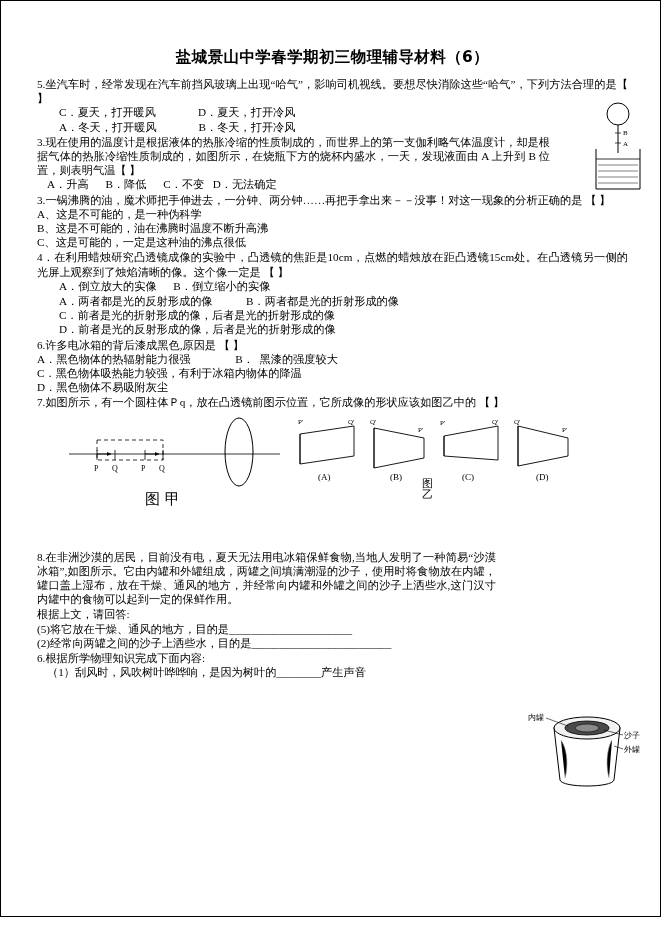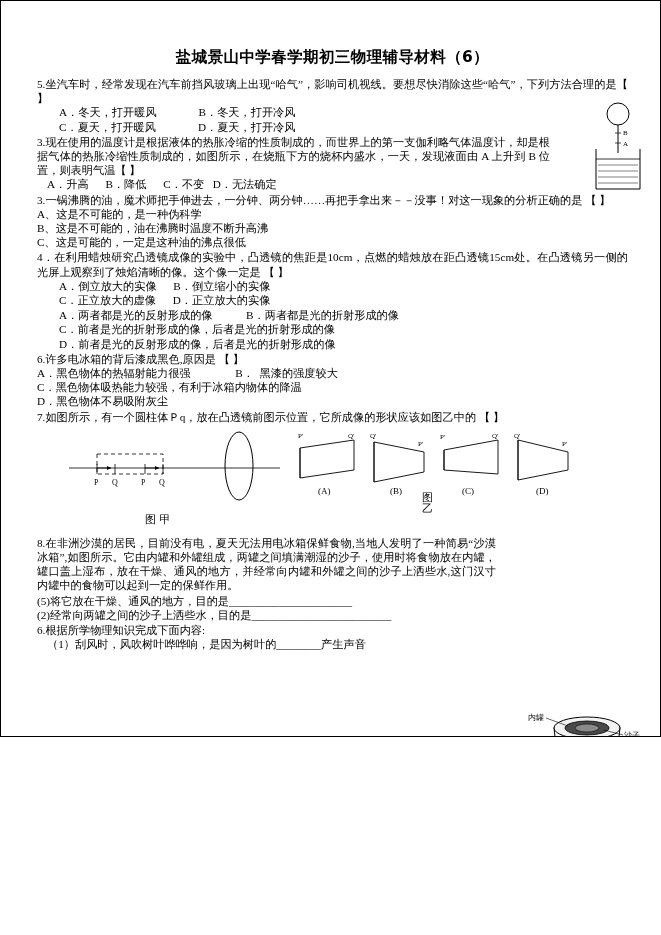--- a/index.html
+++ b/index.html
@@ -4,21 +4,21 @@
 <style>
   html,body{margin:0;padding:0;}
   body{
     width:661px;height:935px;
     background:#ffffff;
     font-family:"Liberation Serif", serif;
     color:#000;
   }
   .page{
     position:relative;
-    width:661px;height:737px;
+    width:661px;height:917px;
     box-sizing:border-box;
     border:1px solid #000;
     padding:0;
     overflow:hidden;
   }
   .inner{
     position:absolute;
     left:36px; top:46px; right:34px;
     width:591px;
   }
@@ -60,57 +60,56 @@
     height:86px;
     margin-top:4px;
   }
   .fig-lens{
     position:absolute;left:30px;top:0;width:215px;height:74px;
   }
   .fig-abcd{
     position:absolute;left:255px;top:2px;width:300px;height:70px;
   }
   .cap-jia{
-    position:absolute;left:108px;top:84px;font-size:11px;font-family:"DejaVu Sans",sans-serif;
+    position:absolute;left:108px;top:76px;font-size:15px;font-family:"DejaVu Sans",sans-serif;
   }
   .cap-yi{
     position:absolute;left:385px;top:64px;font-size:11px;font-family:"DejaVu Sans",sans-serif;
   }
 </style>
 </head>
 <body>
 
 <div class="page">
 
   <div class="inner">
 
     <h1 class="title">盐城景山中学春学期初三物理辅导材料（6）</h1>
 
     <div class="q">
       <span class="body">5.坐汽车时，经常发现在汽车前挡风玻璃上出现“哈气”，影响司机视线。要想尽快消除这些“哈气”，下列方法合理的是【        】</span>
+      <div class="opt ind1">C．夏天，打开暖风               D．夏天，打开冷风</div>
       <div class="opt ind1">A．冬天，打开暖风               B．冬天，打开冷风</div>
-      <div class="opt ind1">C．夏天，打开暖风               D．夏天，打开冷风</div>
     </div>
 
     <div class="q" style="padding-right:78px;">
       <span class="body">3.现在使用的温度计是根据液体的热胀冷缩的性质制成的，而世界上的第一支伽利略气体温度计，却是根据气体的热胀冷缩性质制成的，如图所示，在烧瓶下方的烧杯内盛水，一天，发现液面由 A 上升到 B 位置，则表明气温【        】</span>
       <div class="opt ind2">A．升高      B．降低      C．不变   D．无法确定</div>
     </div>
 
     <div class="q">
       <span class="body">3.一锅沸腾的油，魔术师把手伸进去，一分钟、两分钟……再把手拿出来－－没事！对这一现象的分析正确的是                   【        】</span>
       <div class="opt">A、这是不可能的，是一种伪科学</div>
       <div class="opt">B、这是不可能的，油在沸腾时温度不断升高沸</div>
       <div class="opt">C、这是可能的，一定是这种油的沸点很低</div>
     </div>
 
     <div class="q">
       <span class="body">4．在利用蜡烛研究凸透镜成像的实验中，凸透镜的焦距是10cm，点燃的蜡烛放在距凸透镜15cm处。在凸透镜另一侧的光屏上观察到了烛焰清晰的像。这个像一定是      【        】</span>
       <div class="opt ind1">A．倒立放大的实像      B．倒立缩小的实像</div>
-      <div class="opt ind1">C．正立放大的虚像      D．正立放大的实像</div>
     </div>
 
     <div class="q">
       <div class="opt ind1">A．两者都是光的反射形成的像            B．两者都是光的折射形成的像</div>
       <div class="opt ind1">C．前者是光的折射形成的像，后者是光的折射形成的像</div>
       <div class="opt ind1">D．前者是光的反射形成的像，后者是光的折射形成的像</div>
     </div>
 
     <div class="q">
       <span class="body">6.许多电冰箱的背后漆成黑色,原因是       【        】</span>
@@ -174,25 +173,26 @@
         <text x="270" y="16" font-size="7">P'</text>
         <text x="244" y="64" font-size="9" font-family="Liberation Serif, serif">(D)</text>
       </svg>
 
       <div class="cap-jia">图 甲</div>
       <div class="cap-yi" style="line-height:11px;text-align:center;">图<br>乙</div>
     </div>
 
     <div style="height:22px;"></div>
 
-    <div class="q" style="padding-right:132px;">
+    <div class="q" style="padding-right:132px;margin-top:28px;">
       <span class="body">8.在非洲沙漠的居民，目前没有电，夏天无法用电冰箱保鲜食物,当地人发明了一种简易“沙漠冰箱”,如图所示。它由内罐和外罐组成，两罐之间填满潮湿的沙子，使用时将食物放在内罐，罐口盖上湿布，放在干燥、通风的地方，并经常向内罐和外罐之间的沙子上洒些水,这门汉寸内罐中的食物可以起到一定的保鲜作用。</span>
     </div>
 
     <div class="q">
+      <span class="body">根据上文，请回答:</span>
       <div class="opt">(5)将它放在干燥、通风的地方，目的是______________________</div>
       <div class="opt">(2)经常向两罐之间的沙子上洒些水，目的是_________________________</div>
     </div>
 
     <div class="q" style="margin-top:1px;">
       <span class="body">6.根据所学物理知识完成下面内容:</span>
       <div class="opt ind2">（1）刮风时，风吹树叶哗哗响，是因为树叶的________产生声音</div>
     </div>
 
   </div>

